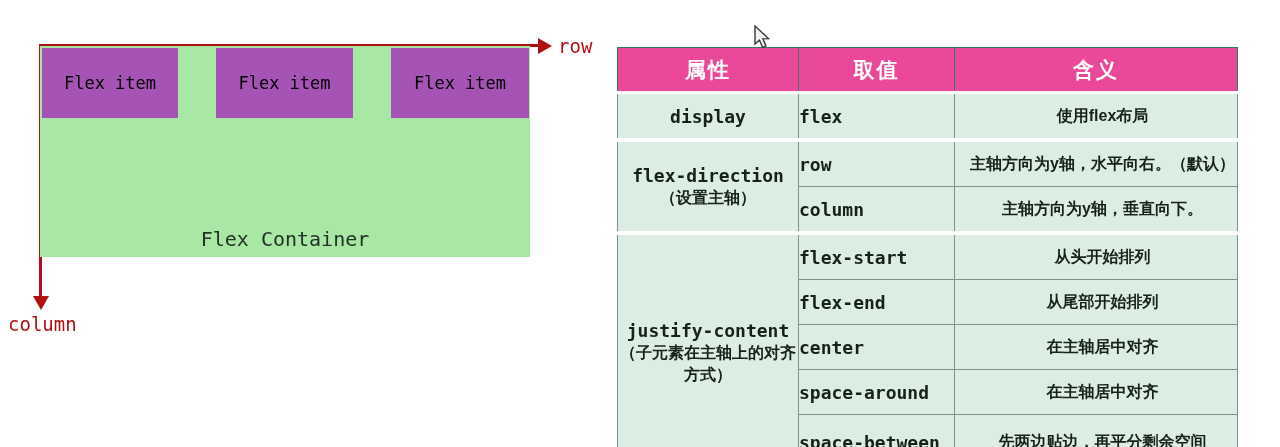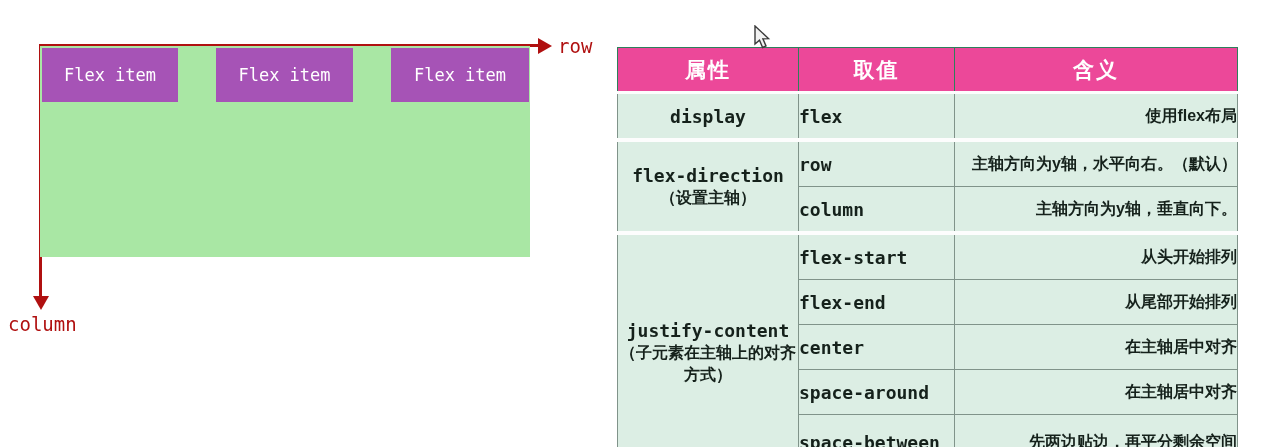--- a/index.html
+++ b/index.html
@@ -16,23 +16,23 @@
     border-left:14px solid #b01010;border-top:8px solid transparent;border-bottom:8px solid transparent;}
   .axis-v-line{position:absolute;left:39px;top:44px;width:3px;height:254px;background:#b01010;}
   .axis-v-head{position:absolute;left:33px;top:296px;width:0;height:0;
     border-top:14px solid #b01010;border-left:8px solid transparent;border-right:8px solid transparent;}
   .axis-label{position:absolute;color:#b01010;
     font-family:"DejaVu Sans Mono","Liberation Mono",monospace;
     font-size:19px;line-height:19px;}
   .axis-label.row{left:558px;top:37px;}
   .axis-label.column{left:8px;top:315px;}
   .flex-container{position:absolute;left:40px;top:46px;width:490px;height:211px;background:#a9e7a4;}
-  .flex-item{position:absolute;top:2px;height:54px;width:136px;background:#a653b6;
+  .flex-item{position:absolute;top:2px;height:70px;width:136px;background:#a653b6;
     display:flex;align-items:center;justify-content:center;
-    color:#ffffff;font-family:"DejaVu Sans Mono","Liberation Mono",monospace;font-size:17px;}
+    color:#000000;font-family:"DejaVu Sans Mono","Liberation Mono",monospace;font-size:17px;}
   .flex-item.i0{left:2px;}
   .flex-item.i1{left:176px;width:137px;}
   .flex-item.i2{left:351px;width:138px;}
   .container-label{position:absolute;left:0;bottom:6px;width:100%;text-align:center;
     color:#223226;font-family:"DejaVu Sans Mono","Liberation Mono",monospace;font-size:20px;}
   
   .cursor{position:absolute;left:753px;top:25px;width:18px;height:26px;}
   
   .prop-table{position:absolute;left:617px;top:47px;border-collapse:collapse;table-layout:fixed;}
   .prop-table th,.prop-table td{border:1px solid #80938a;padding:0;font-weight:bold;}
@@ -45,21 +45,21 @@
   .col-prop{width:181px;}
   .col-val{width:156px;}
   .col-mean{width:283px;}
   td.prop-cell{text-align:center;
     font-family:"DejaVu Sans Mono","Liberation Mono",monospace;font-size:18px;line-height:23px;}
   td.prop-cell .note{display:block;font-family:"Liberation Sans","DejaVu Sans",sans-serif;
     font-size:16px;line-height:22px;}
   td.val-cell{text-align:left;padding:2px 0;
     font-family:"DejaVu Sans Mono","Liberation Mono",monospace;font-size:18px;line-height:23px;
     word-break:break-word;}
-  td.mean-cell{text-align:right;padding:2px 0 2px 13px;font-size:16px;}
+  td.mean-cell{text-align:center;padding:2px 0 2px 13px;font-size:16px;}
   tr.gs td{border-top:4px solid #fdfdfd;}
   tr.last td{height:50px;}
 </style>
 </head>
 <body>
 
 <div class="stage">
 
   <div>
     <div class="axis-h-line"></div>
@@ -67,20 +67,21 @@
     <div class="axis-label row">row</div>
 
     <div class="axis-v-line"></div>
     <div class="axis-v-head"></div>
     <div class="axis-label column">column</div>
 
     <div class="flex-container">
       <div class="flex-item i0">Flex item</div>
       <div class="flex-item i1">Flex item</div>
       <div class="flex-item i2">Flex item</div>
+      <div class="container-label">Flex Container</div>
     </div>
   </div>
 
   <table class="prop-table">
     <colgroup>
       <col class="col-prop">
         <col class="col-val">
         <col class="col-mean">
     </colgroup>
     <tbody>

